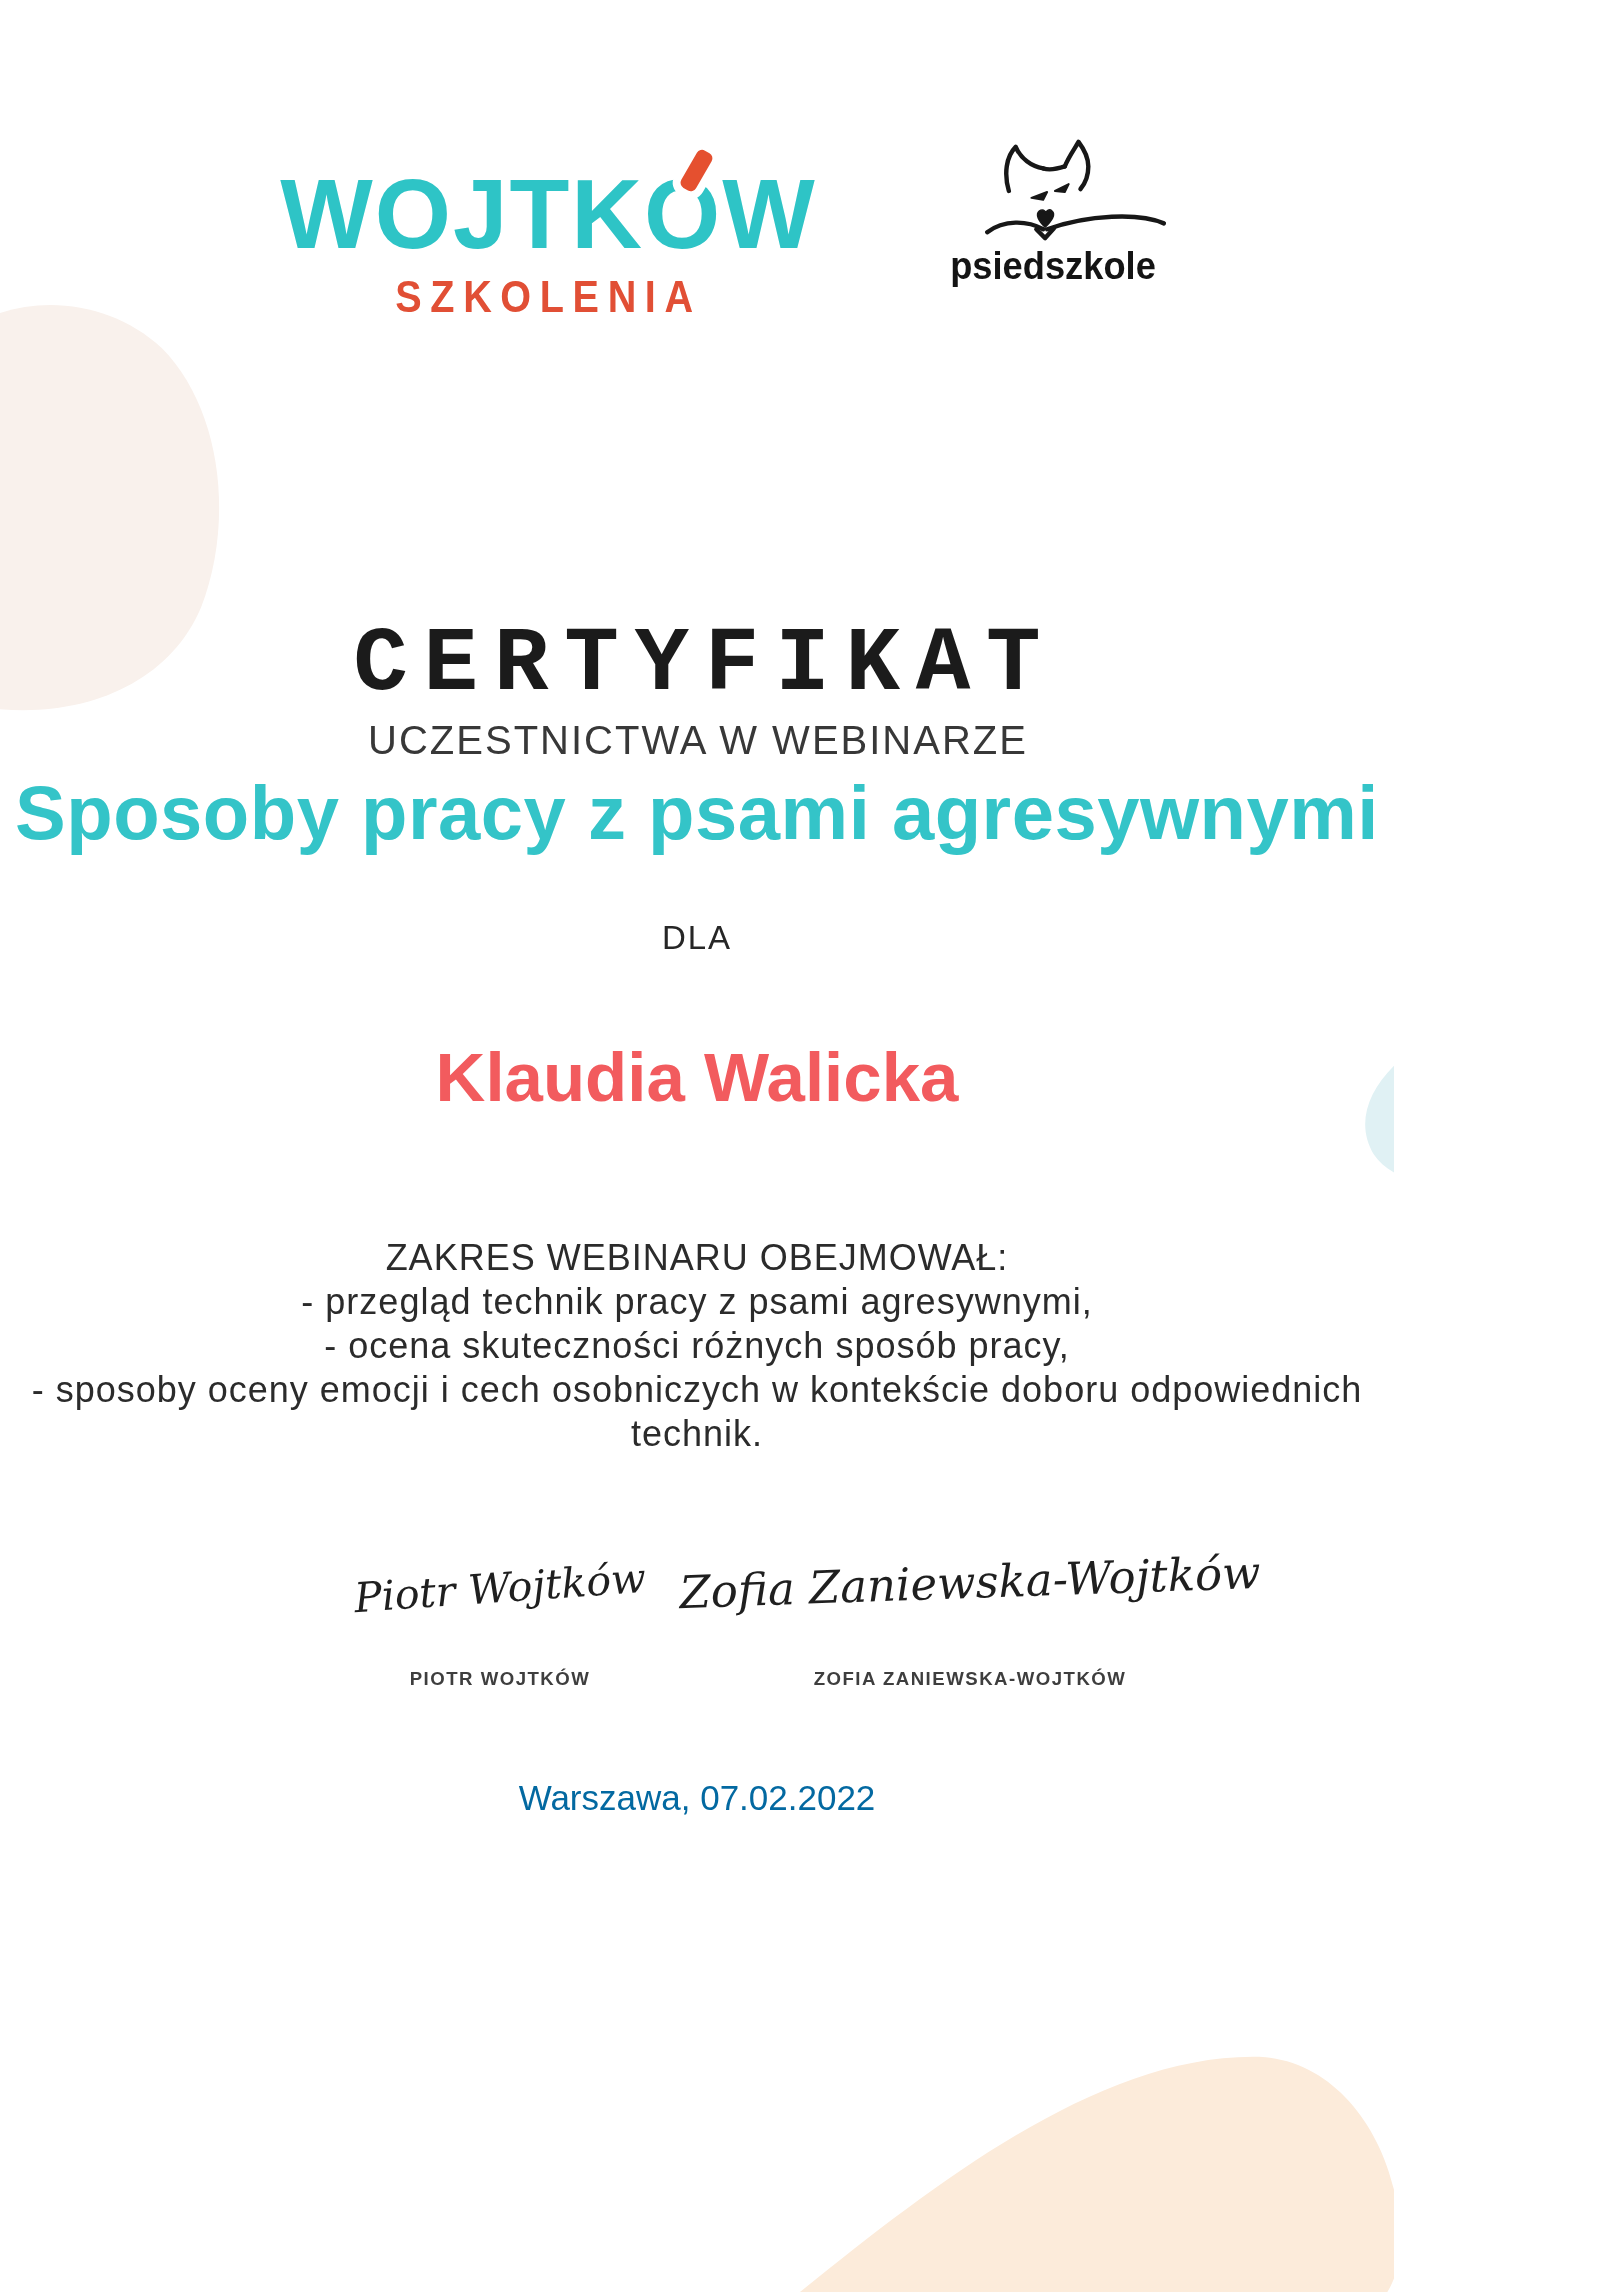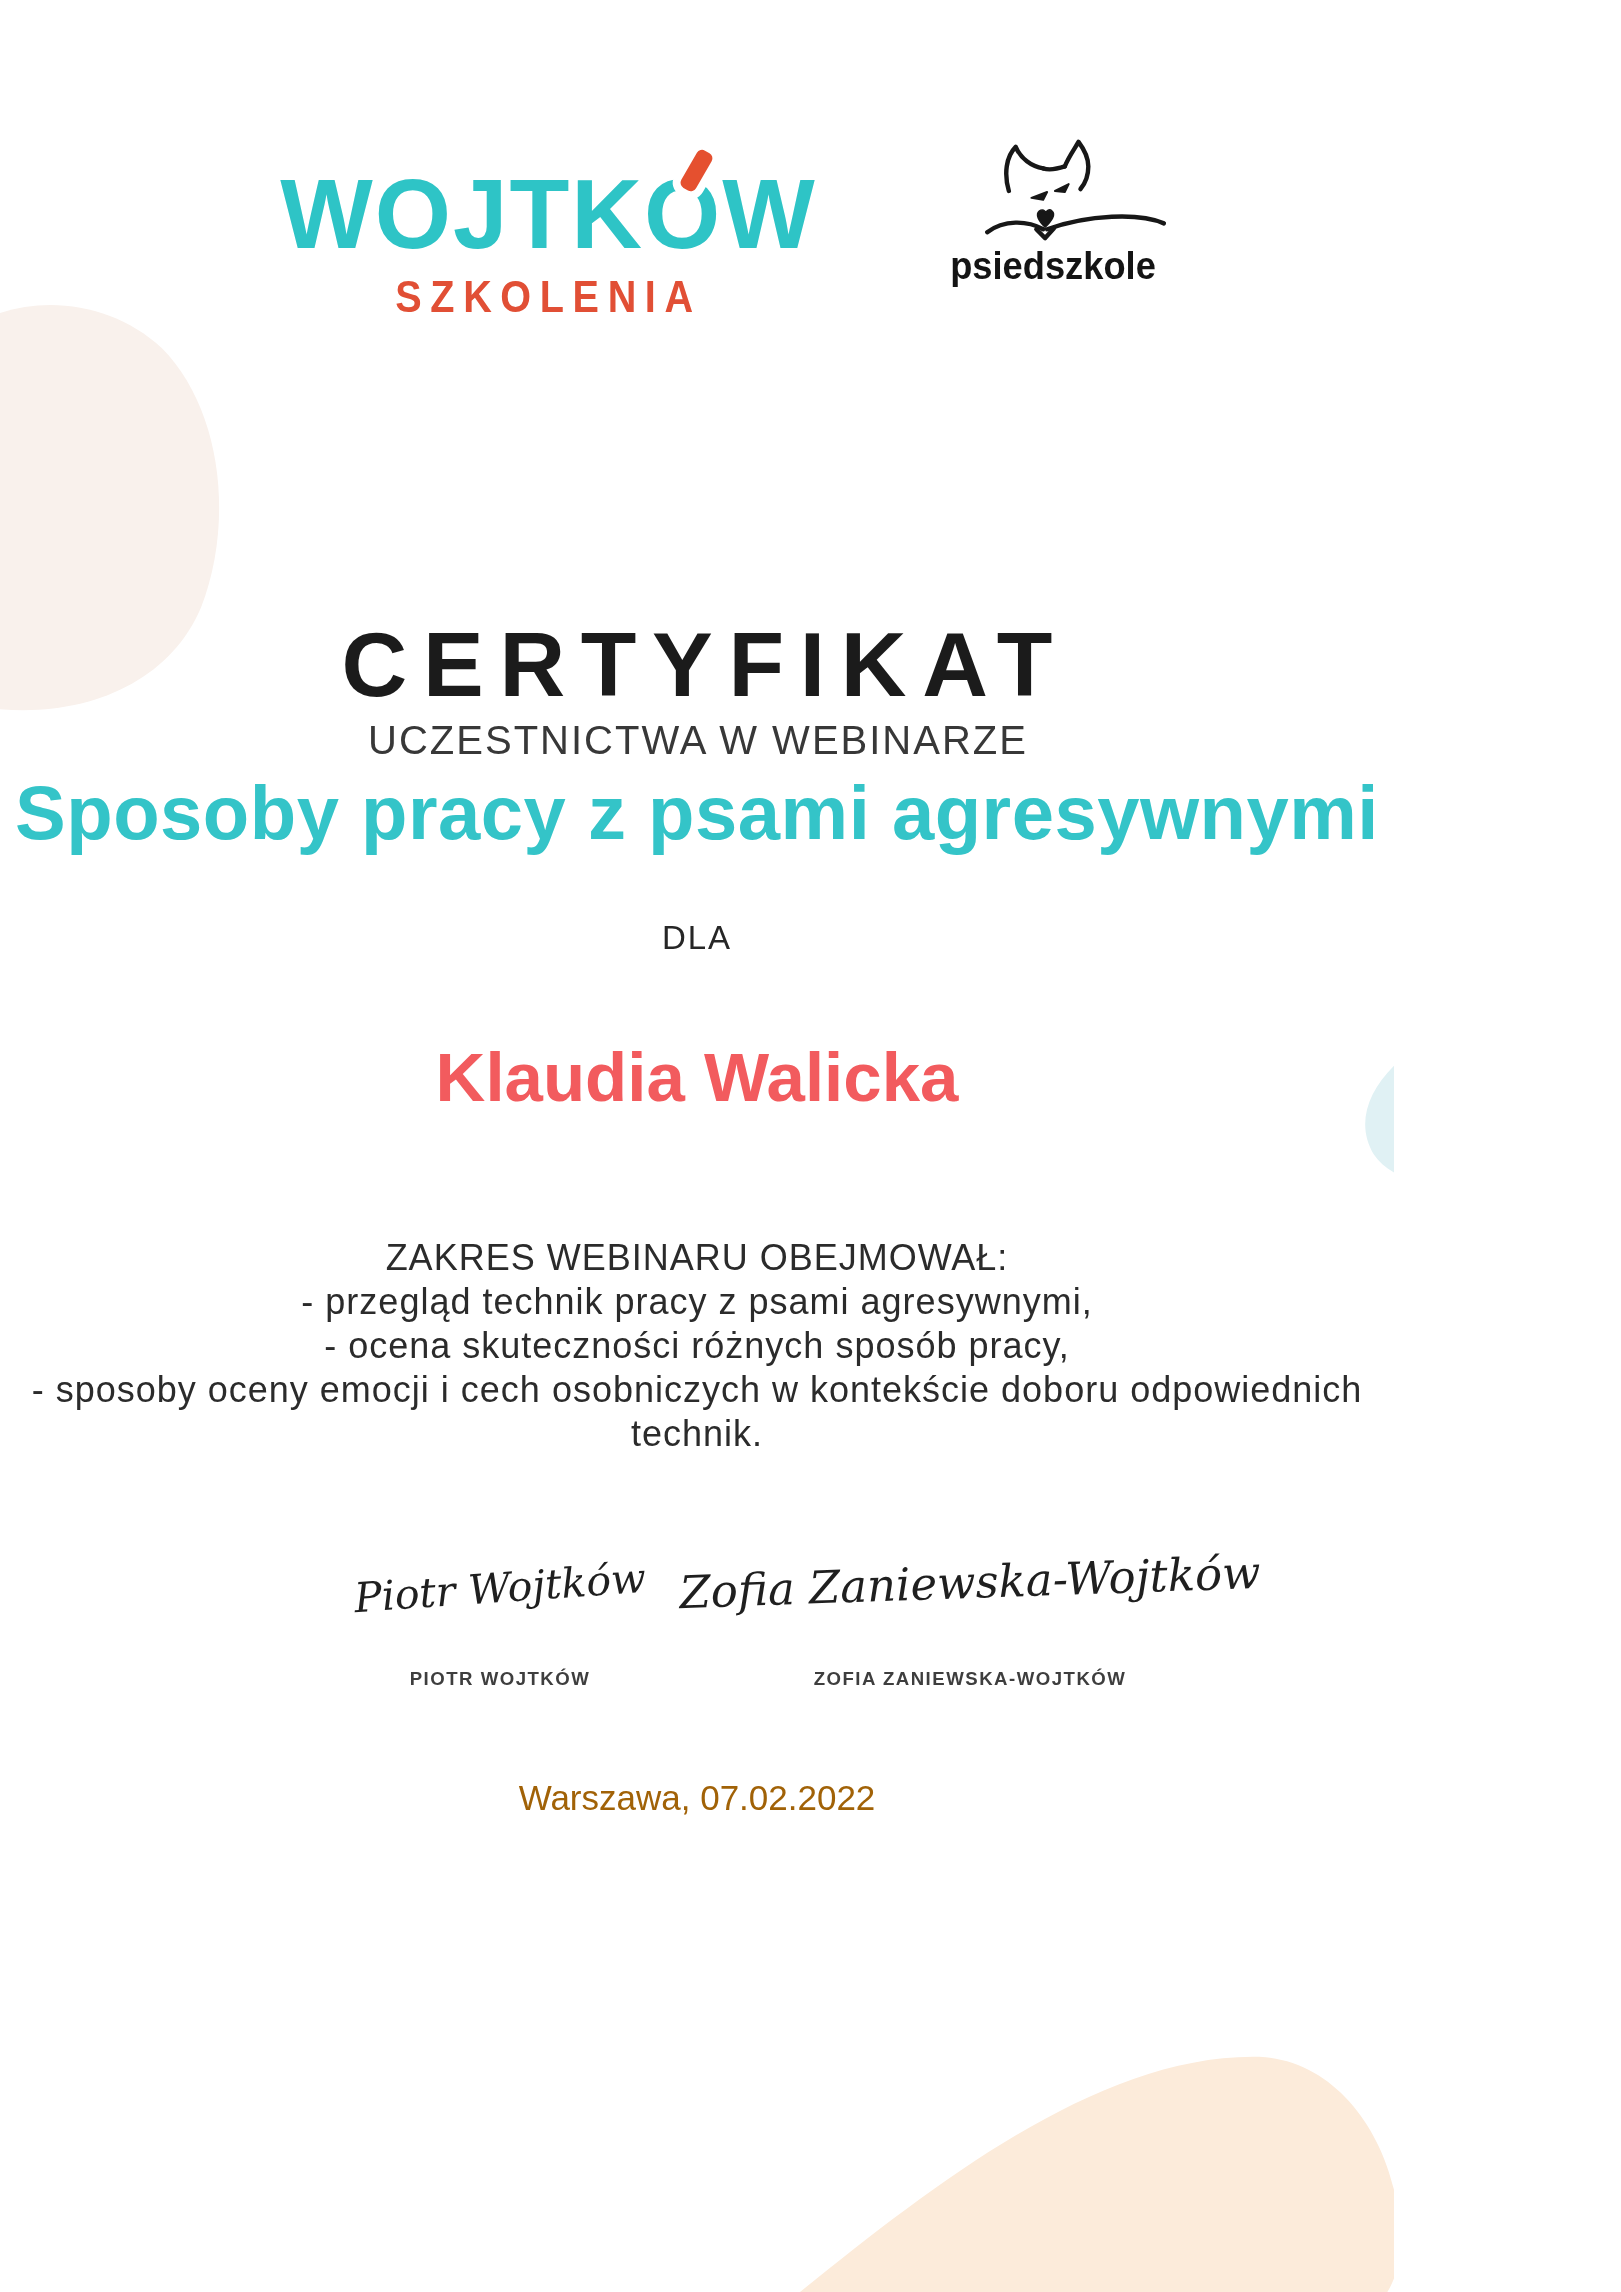--- a/index.html
+++ b/index.html
@@ -39,21 +39,21 @@
   .dog-svg{display:block;width:314px;height:108px;}
   .psied-text{
     font-size:39px;line-height:1.1;font-weight:bold;color:#141414;
     transform:scaleX(0.93);transform-origin:center;letter-spacing:0px;
   }
 
   
   .centered{left:0;right:0;text-align:center;}
   .cert-title{
     top:610px;font-size:91px;line-height:1.2;font-weight:bold;
-    color:#1b1b1b;letter-spacing:15.7px;padding-left:15.7px;white-space:nowrap;
+    color:#1b1b1b;letter-spacing:15.7px;padding-left:15.7px;white-space:nowrap;font-family:Liberation Mono, monospace;
   }
   .cert-sub{
     top:716px;font-size:40px;line-height:1.2;color:#383838;
     letter-spacing:2px;padding-left:2px;white-space:nowrap;
   }
   .webinar-title{
     top:755px;font-size:76px;line-height:1.2;font-weight:bold;
     color:#34c4c8;letter-spacing:0.5px;white-space:nowrap;margin-top:12px;
   }
   .dla{top:918px;font-size:33px;line-height:1.2;color:#262626;letter-spacing:2px;}
@@ -76,21 +76,21 @@
   .sig-right-script{top:1556px;left:676px;width:588px;text-align:center;
     font-size:45px;transform:rotate(-2deg);}
   .sig-label{
     font-size:18.6px;font-weight:bold;letter-spacing:1.5px;color:#3e3e3e;
     white-space:nowrap;
   }
   .sig-left-label{top:1668px;left:245px;width:510px;text-align:center;}
   .sig-right-label{top:1668px;left:676px;width:588px;text-align:center;}
 
   
-  .date{top:1777px;font-size:35px;line-height:1.2;color:#a16207;}
+  .date{top:1777px;font-size:35px;line-height:1.2;color:#0369a1;}
 </style>
 </head>
 <body>
 
 <div class="page">
 
   <svg class="blobs" viewBox="0 0 1654 2339" preserveAspectRatio="none" aria-hidden="true">
     <path fill="#f9f1ec" d="M -80 390 C -40 300 90 285 165 355 C 225 415 240 530 205 620 C 165 715 40 750 -80 705 Z"></path>
     <path fill="#e0f1f4" d="M 1660 800 C 1590 812 1558 862 1570 925 C 1580 972 1562 1010 1498 1038 C 1420 1072 1372 1128 1402 1178 C 1428 1218 1540 1230 1660 1214 Z"></path>
     <path fill="#fcebda" d="M 1285 2098 C 1365 2102 1420 2180 1428 2268 C 1432 2296 1426 2322 1415 2339 L 815 2339 C 945 2235 1120 2094 1285 2098 Z"></path>

